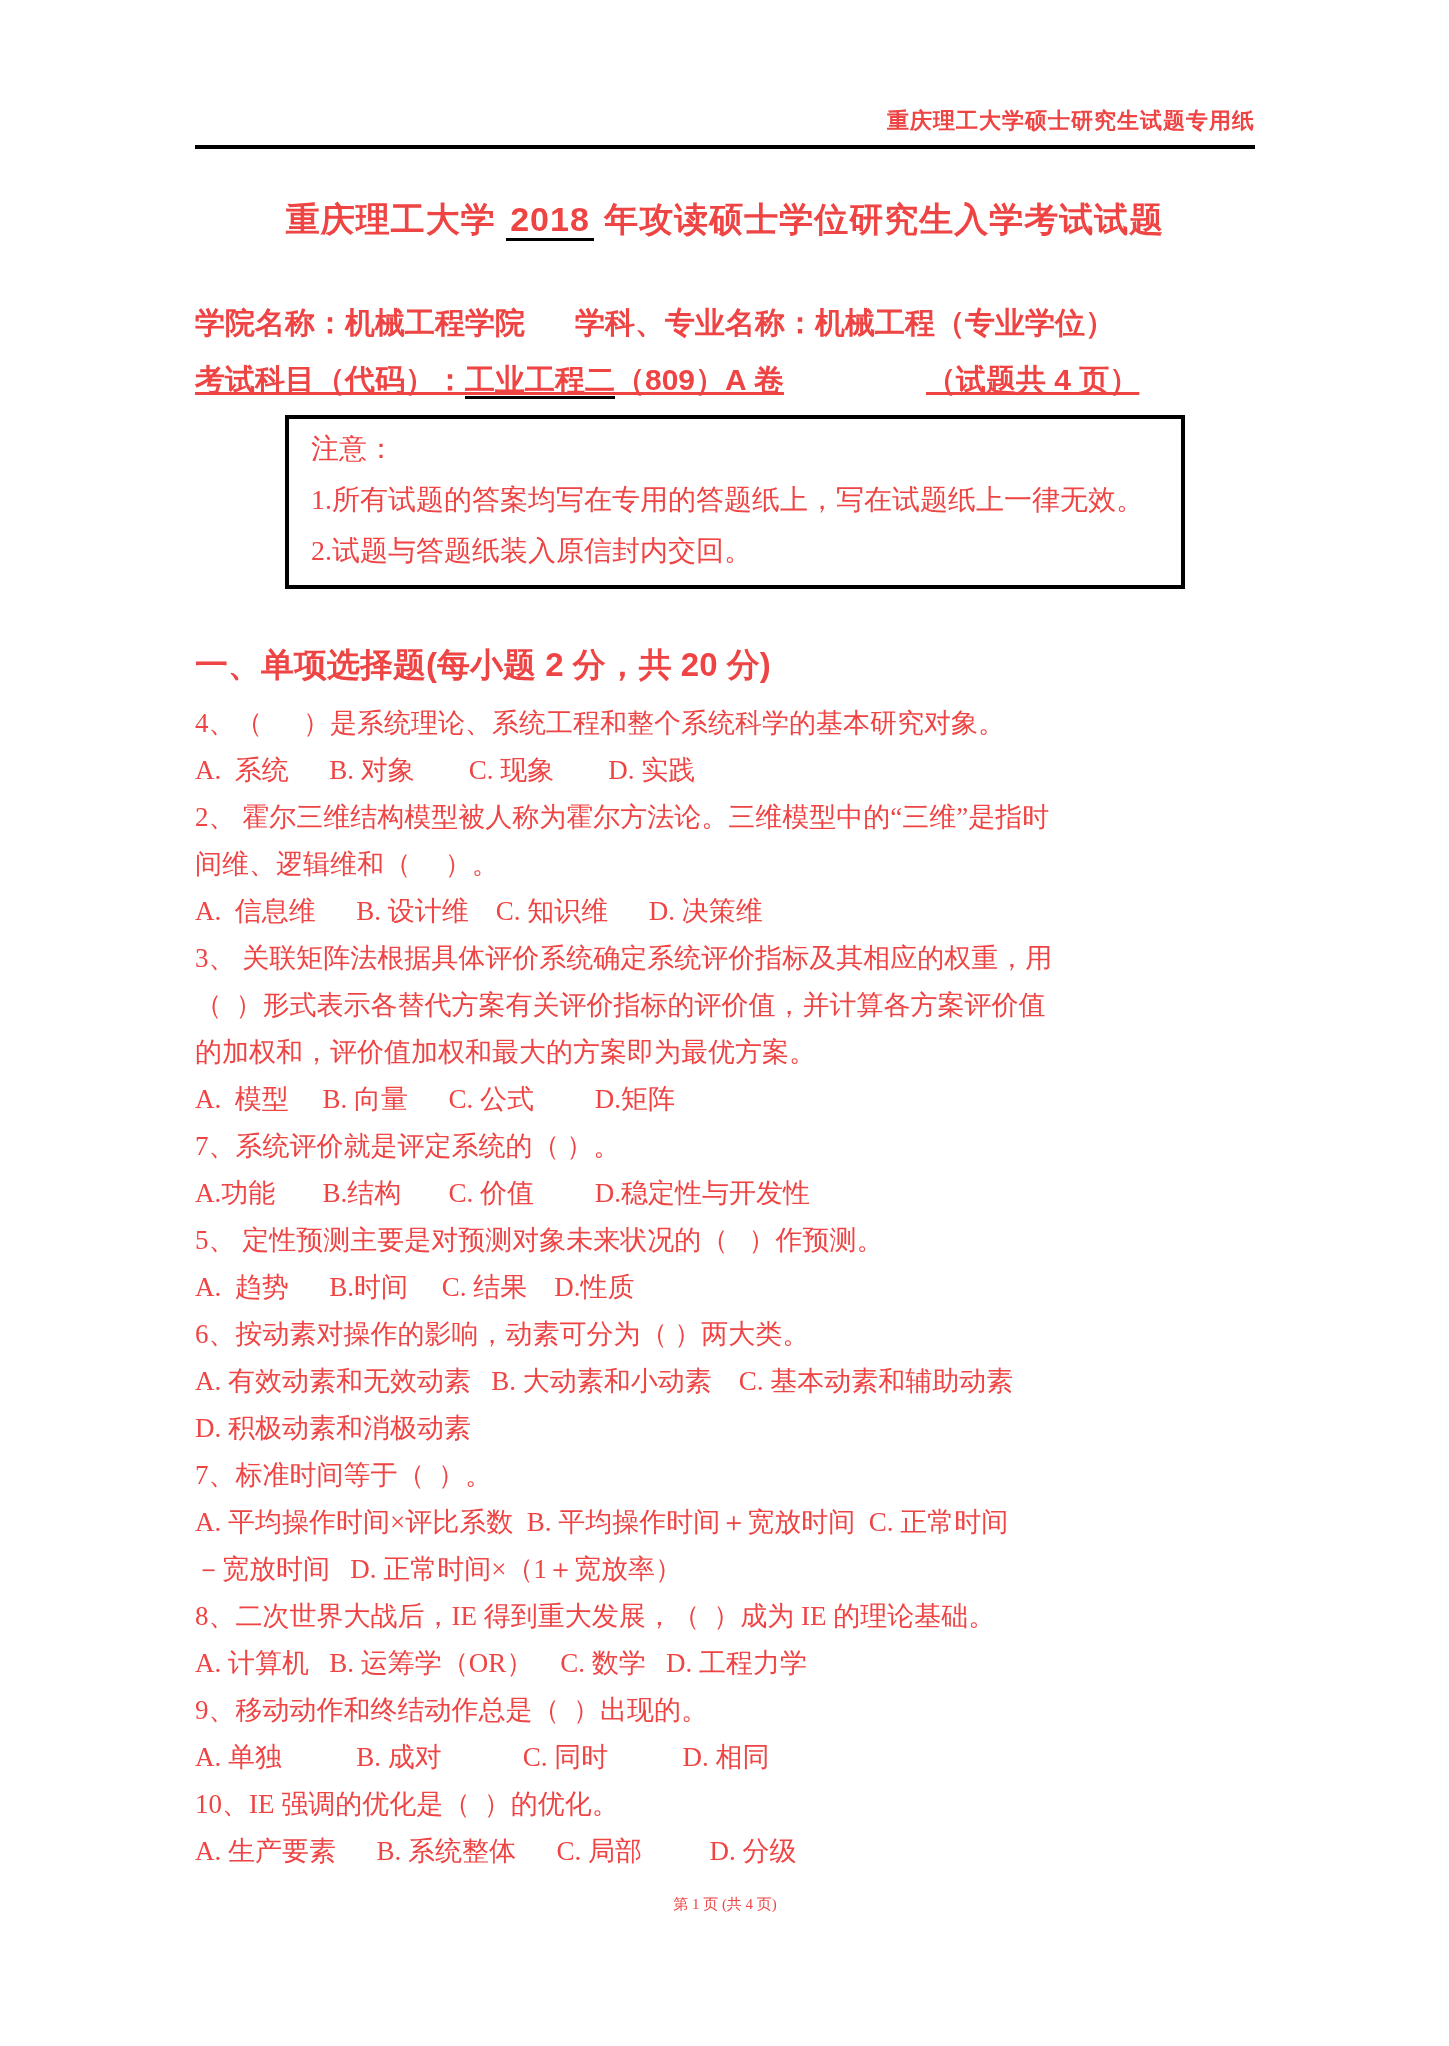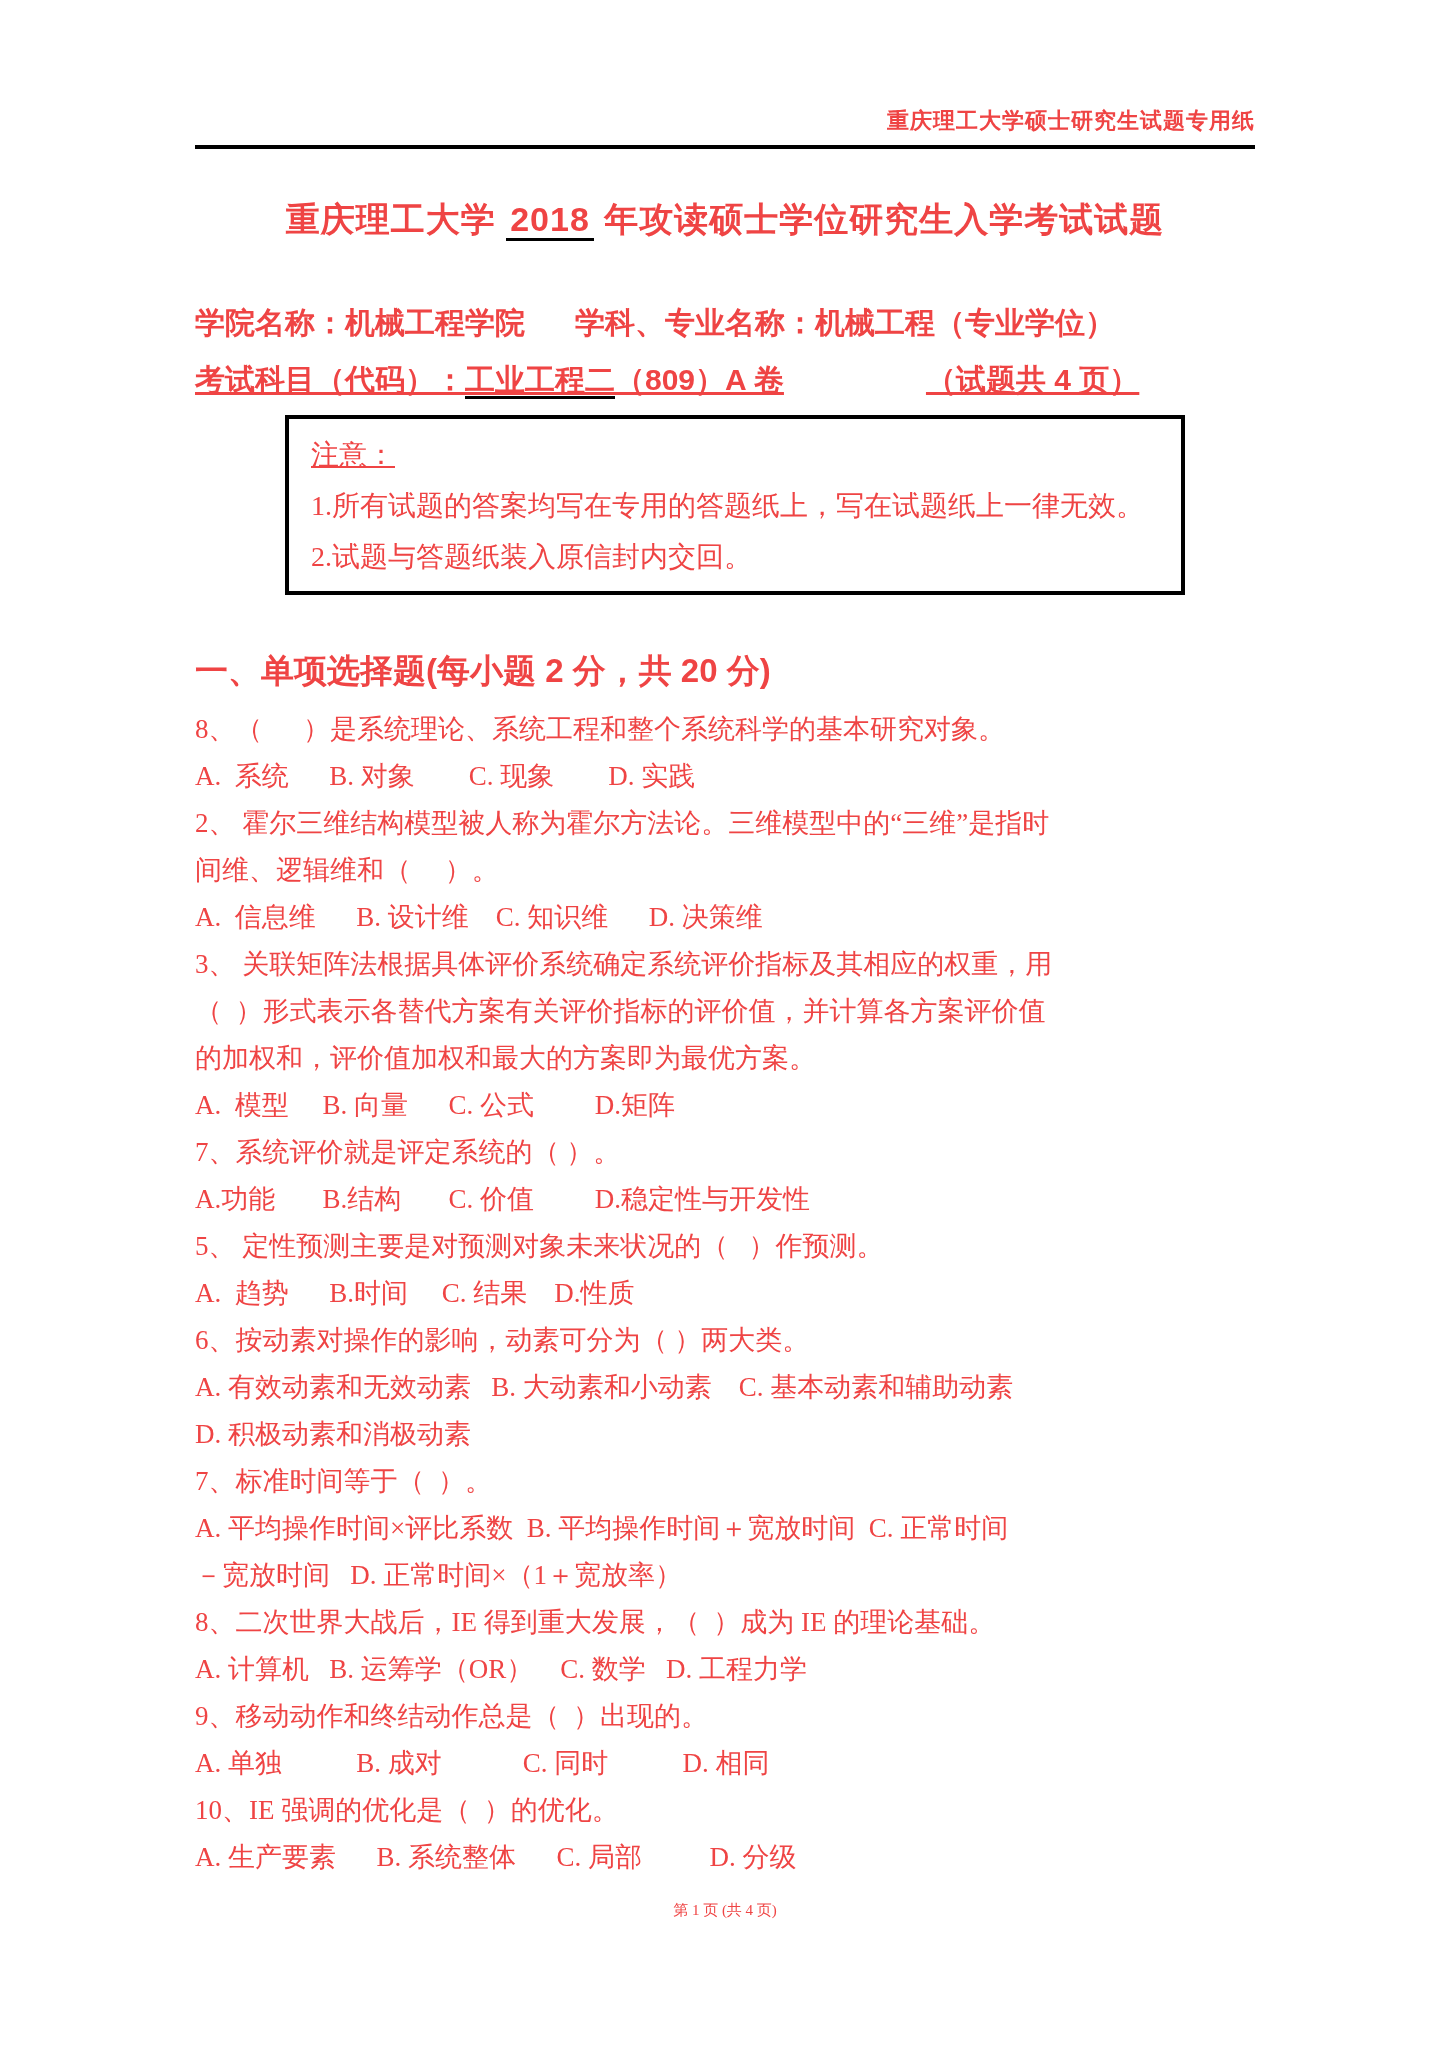--- a/index.html
+++ b/index.html
@@ -52,21 +52,21 @@
   .notice-box {
     margin-top: 14px;
     margin-left: 90px;
     width: 900px;
     box-sizing: border-box;
     border: 4px solid #000;
     padding: 10px 18px 16px 22px;
     font-size: 28px;
     line-height: 36px;
   }
-  .notice-title { margin-top: 8px; white-space: pre-wrap; text-decoration: underline; }
+  .notice-title { margin-top: 2px; white-space: pre-wrap; }
   .notice-item { margin-top: 15px; white-space: pre-wrap; }
   .section-title {
     font-family: "Liberation Sans", sans-serif;
     font-size: 33px;
     font-weight: 700;
     margin: 54px 0 0 0;
     white-space: pre-wrap;
   }
   .questions {
     margin-top: 12px;
@@ -104,21 +104,21 @@
     <div class="notice-title">注意：</div>
     <div>
         <div class="notice-item">1.所有试题的答案均写在专用的答题纸上，写在试题纸上一律无效。</div>
         <div class="notice-item">2.试题与答题纸装入原信封内交回。</div>
       </div>
   </div>
 
   <h2 class="section-title">一、单项选择题(每小题 2 分，共 20 分)</h2>
 
   <div class="questions">
-      <div class="q-line">8、（      ）是系统理论、系统工程和整个系统科学的基本研究对象。</div>
+      <div class="q-line">4、（      ）是系统理论、系统工程和整个系统科学的基本研究对象。</div>
       <div class="q-line">A.  系统      B. 对象        C. 现象        D. 实践</div>
       <div class="q-line">2、 霍尔三维结构模型被人称为霍尔方法论。三维模型中的“三维”是指时</div>
       <div class="q-line">间维、逻辑维和（     ）。</div>
       <div class="q-line">A.  信息维      B. 设计维    C. 知识维      D. 决策维</div>
       <div class="q-line">3、 关联矩阵法根据具体评价系统确定系统评价指标及其相应的权重，用</div>
       <div class="q-line">（  ）形式表示各替代方案有关评价指标的评价值，并计算各方案评价值</div>
       <div class="q-line">的加权和，评价值加权和最大的方案即为最优方案。</div>
       <div class="q-line">A.  模型     B. 向量      C. 公式         D.矩阵</div>
       <div class="q-line">7、系统评价就是评定系统的（ ）。</div>
       <div class="q-line">A.功能       B.结构       C. 价值         D.稳定性与开发性</div>

